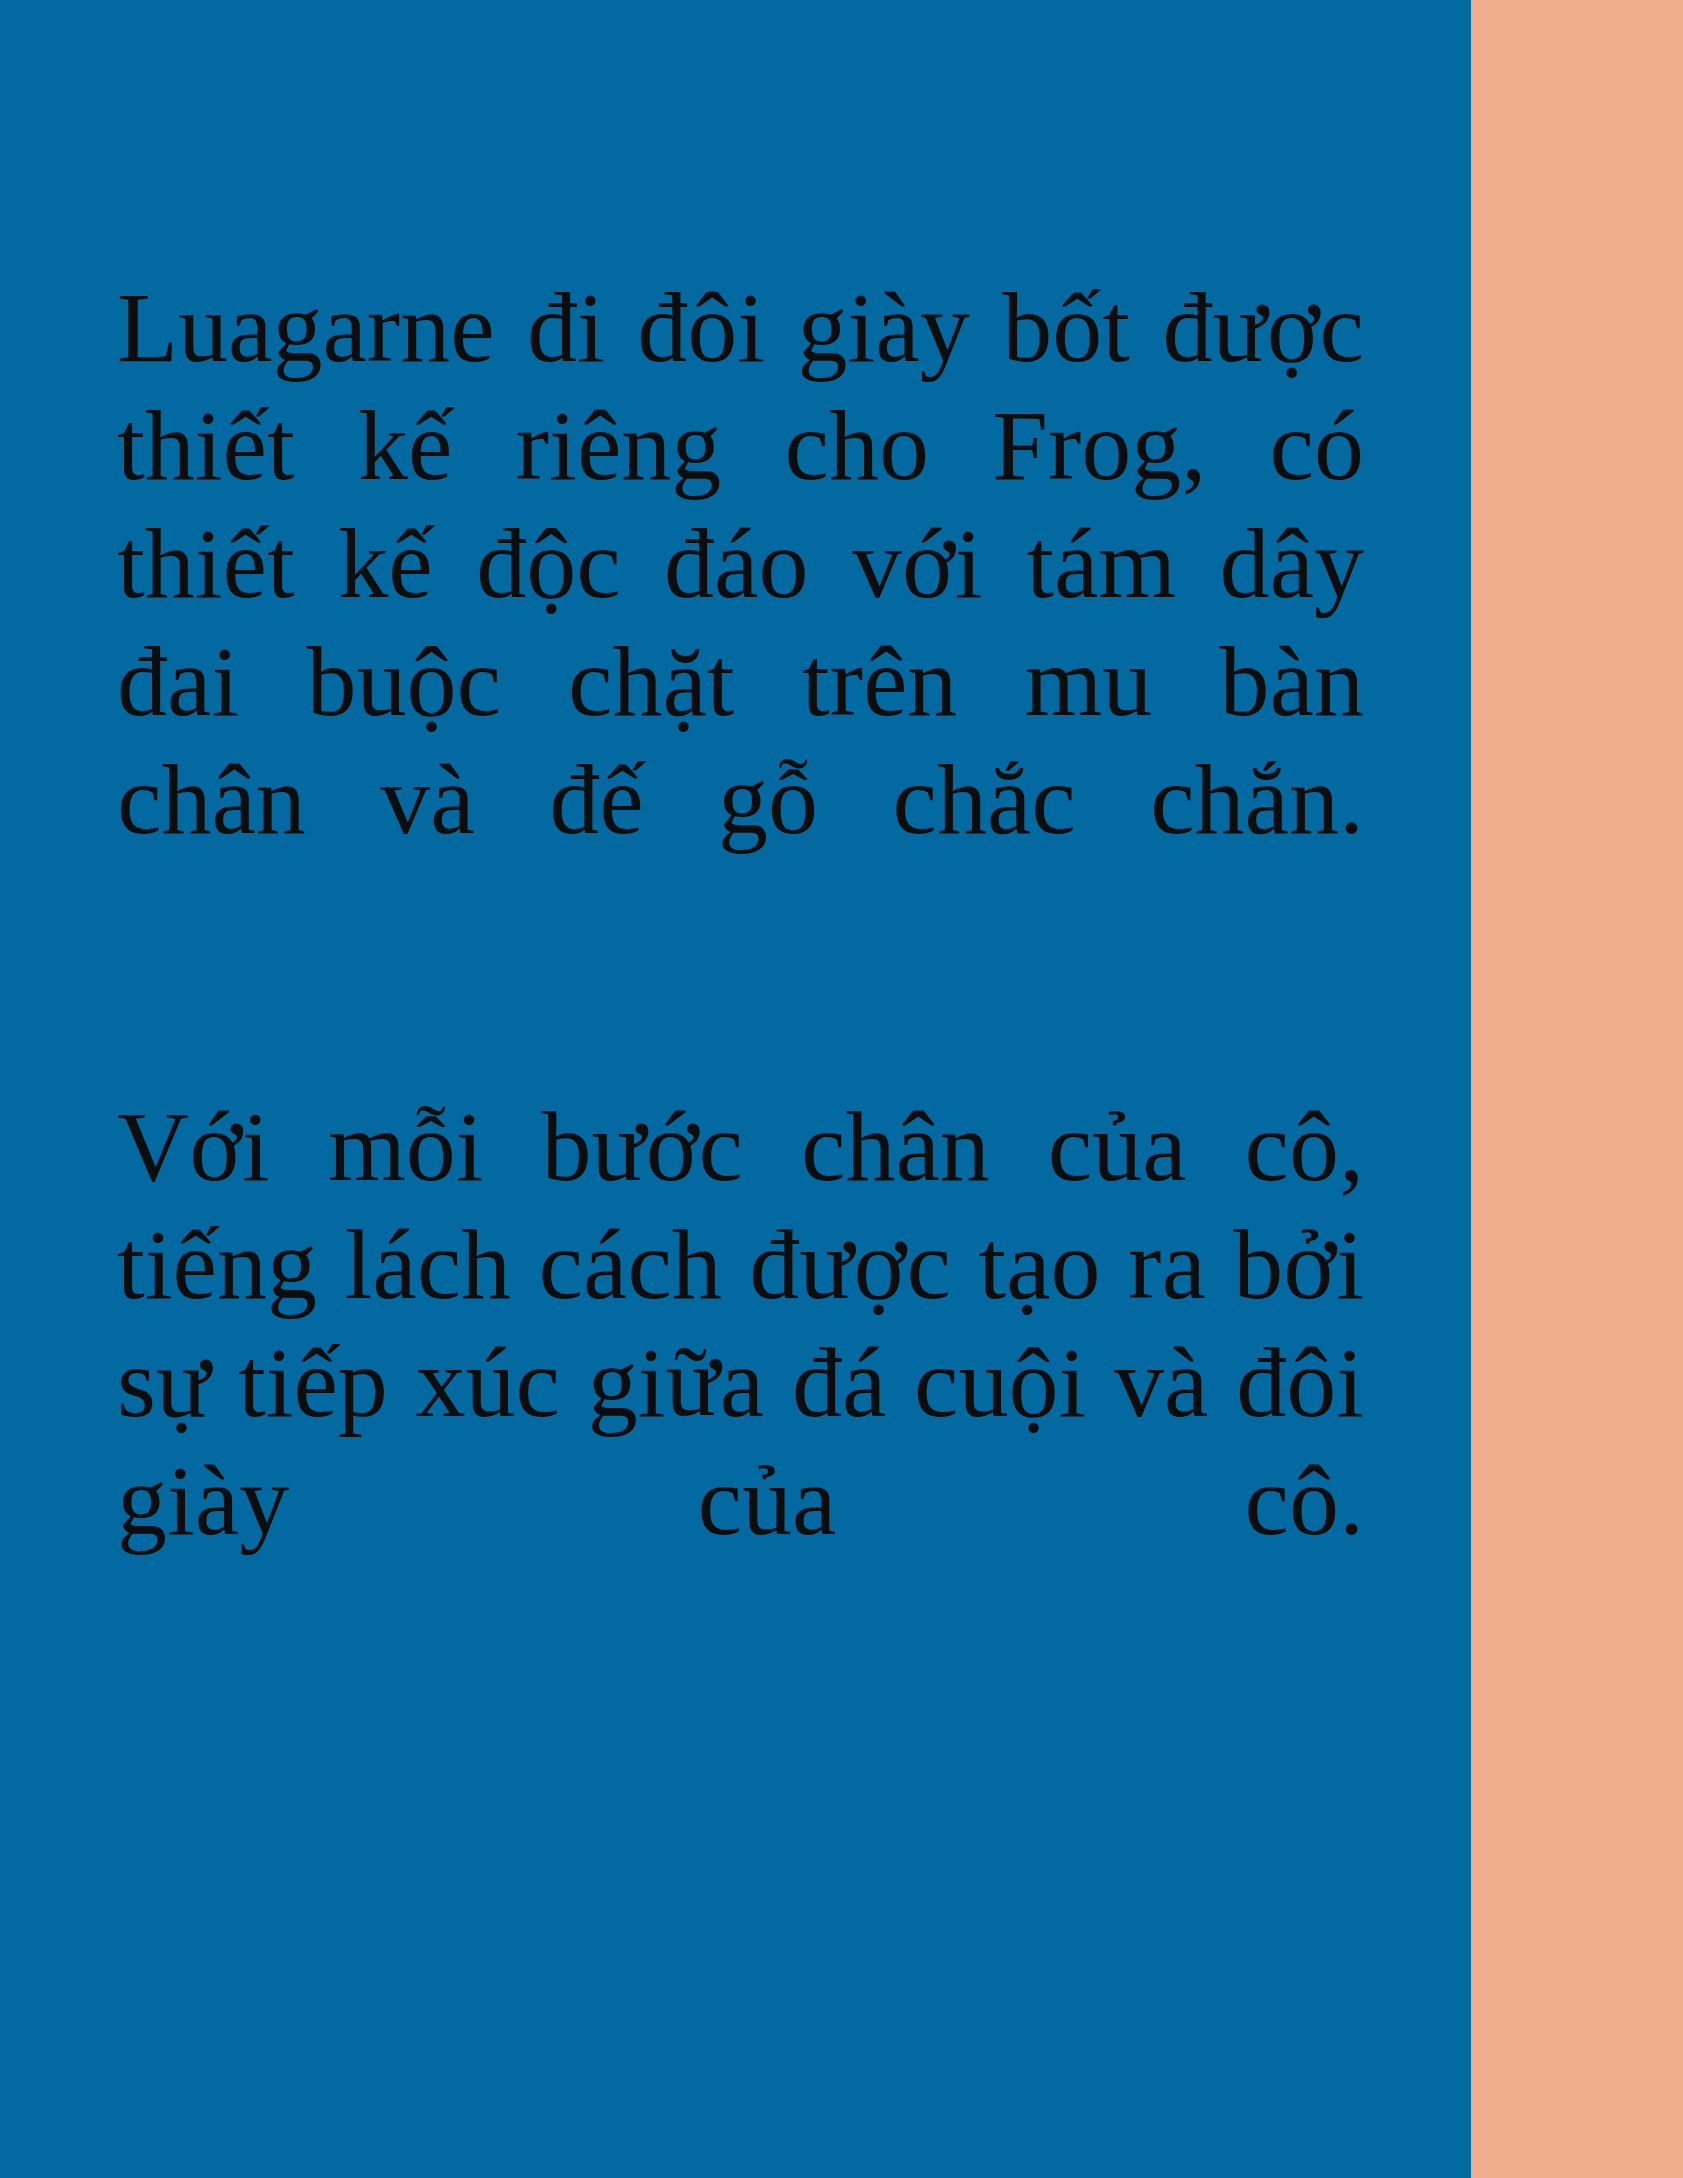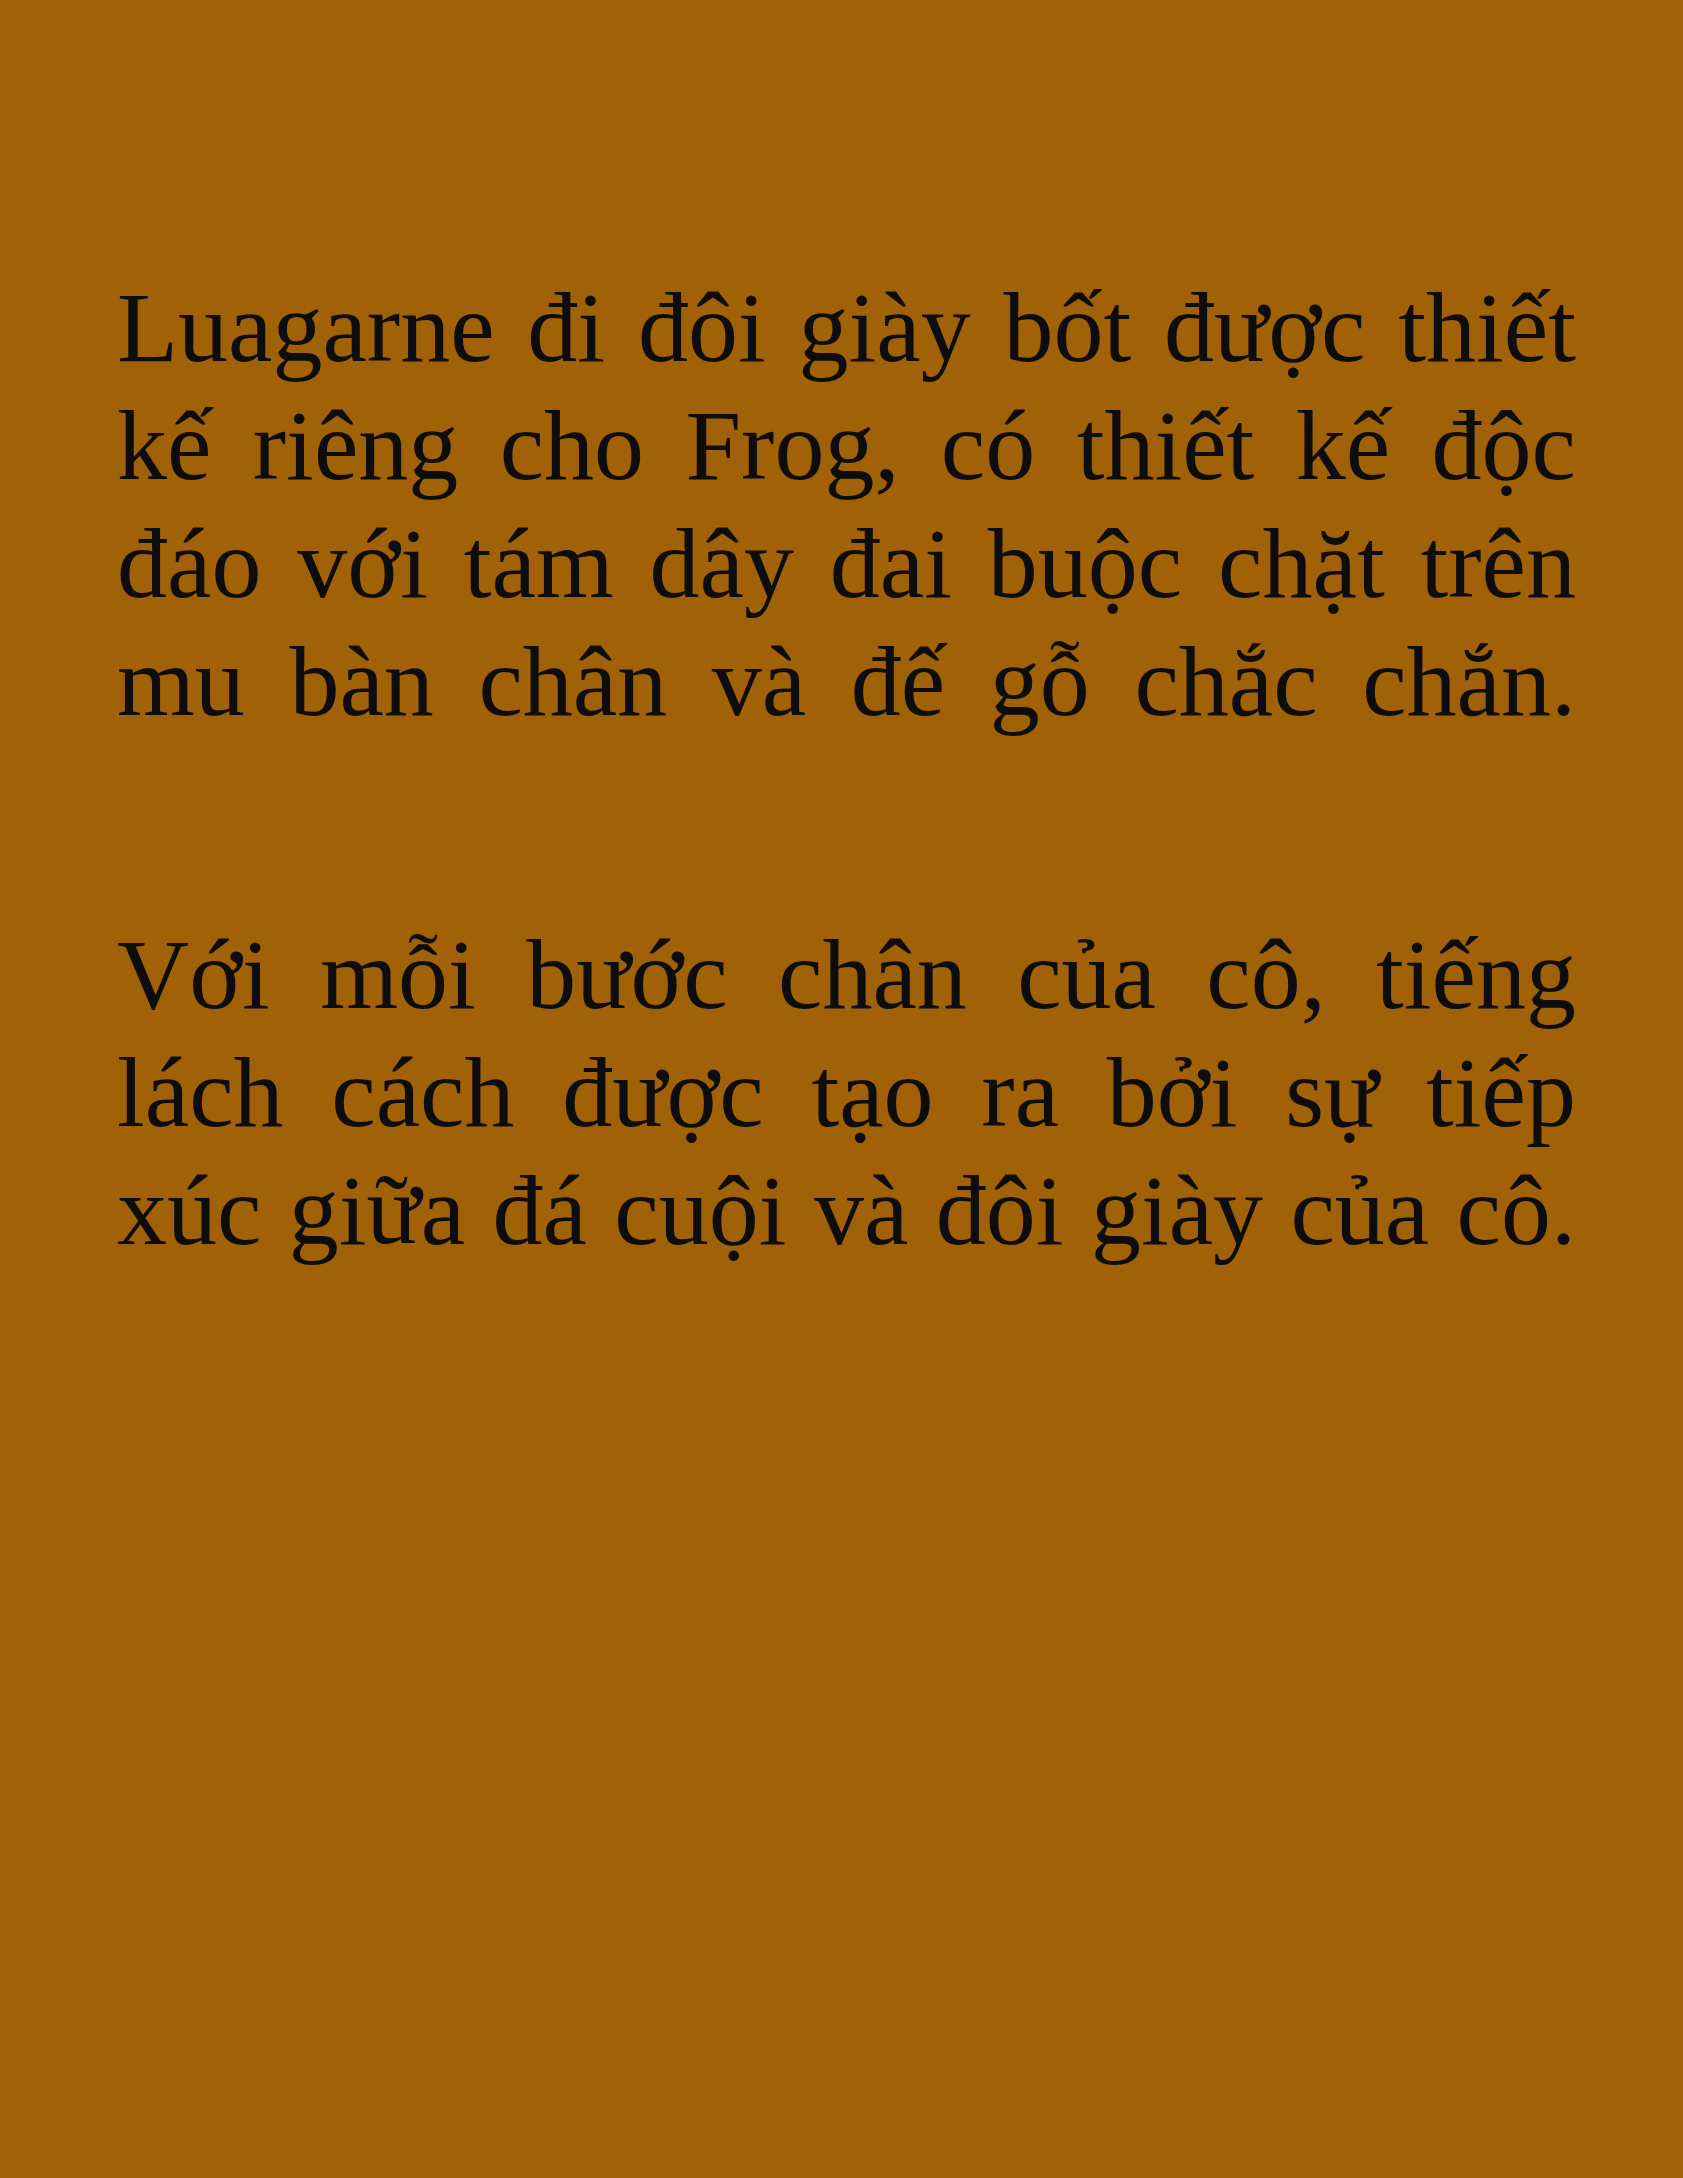--- a/index.html
+++ b/index.html
@@ -10,37 +10,37 @@
   body {
     width: 1683px;
     height: 2178px;
     background: #eeae8e;
     font-family: "Liberation Serif", "DejaVu Serif", serif;
     color: #000000;
     overflow: hidden;
   }
   .page {
     box-sizing: border-box;
-    width: 1683px;
+    width: 1471px;
     height: 2178px;
     padding: 269px 107px 0 117px;
-    background: #a16207;
+    background: #0369a1;
   }
   .paragraph {
     font-size: 100px;
     line-height: 1.18;
     text-align: justify;
     text-justify: inter-word;
     letter-spacing: 0px;
     word-spacing: 0px;
     margin: 0;
     color: #0d0d0d;
   }
   .paragraph + .paragraph {
-    margin-top: 57px;
+    margin-top: 111px;
   }
   
   .paragraph::after {
     content: "";
     display: inline-block;
     width: 100%;
   }
 </style>
 </head>
 <body>

